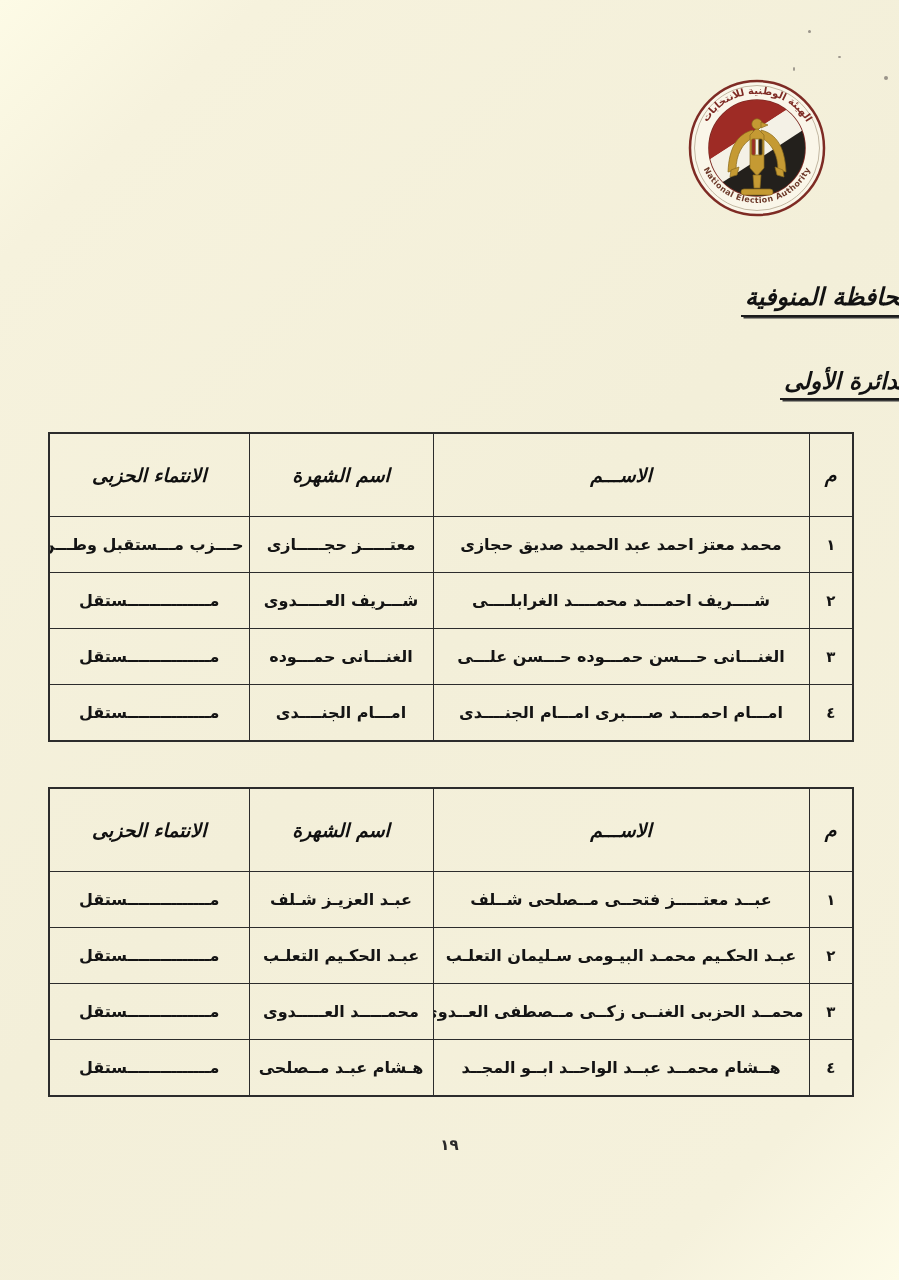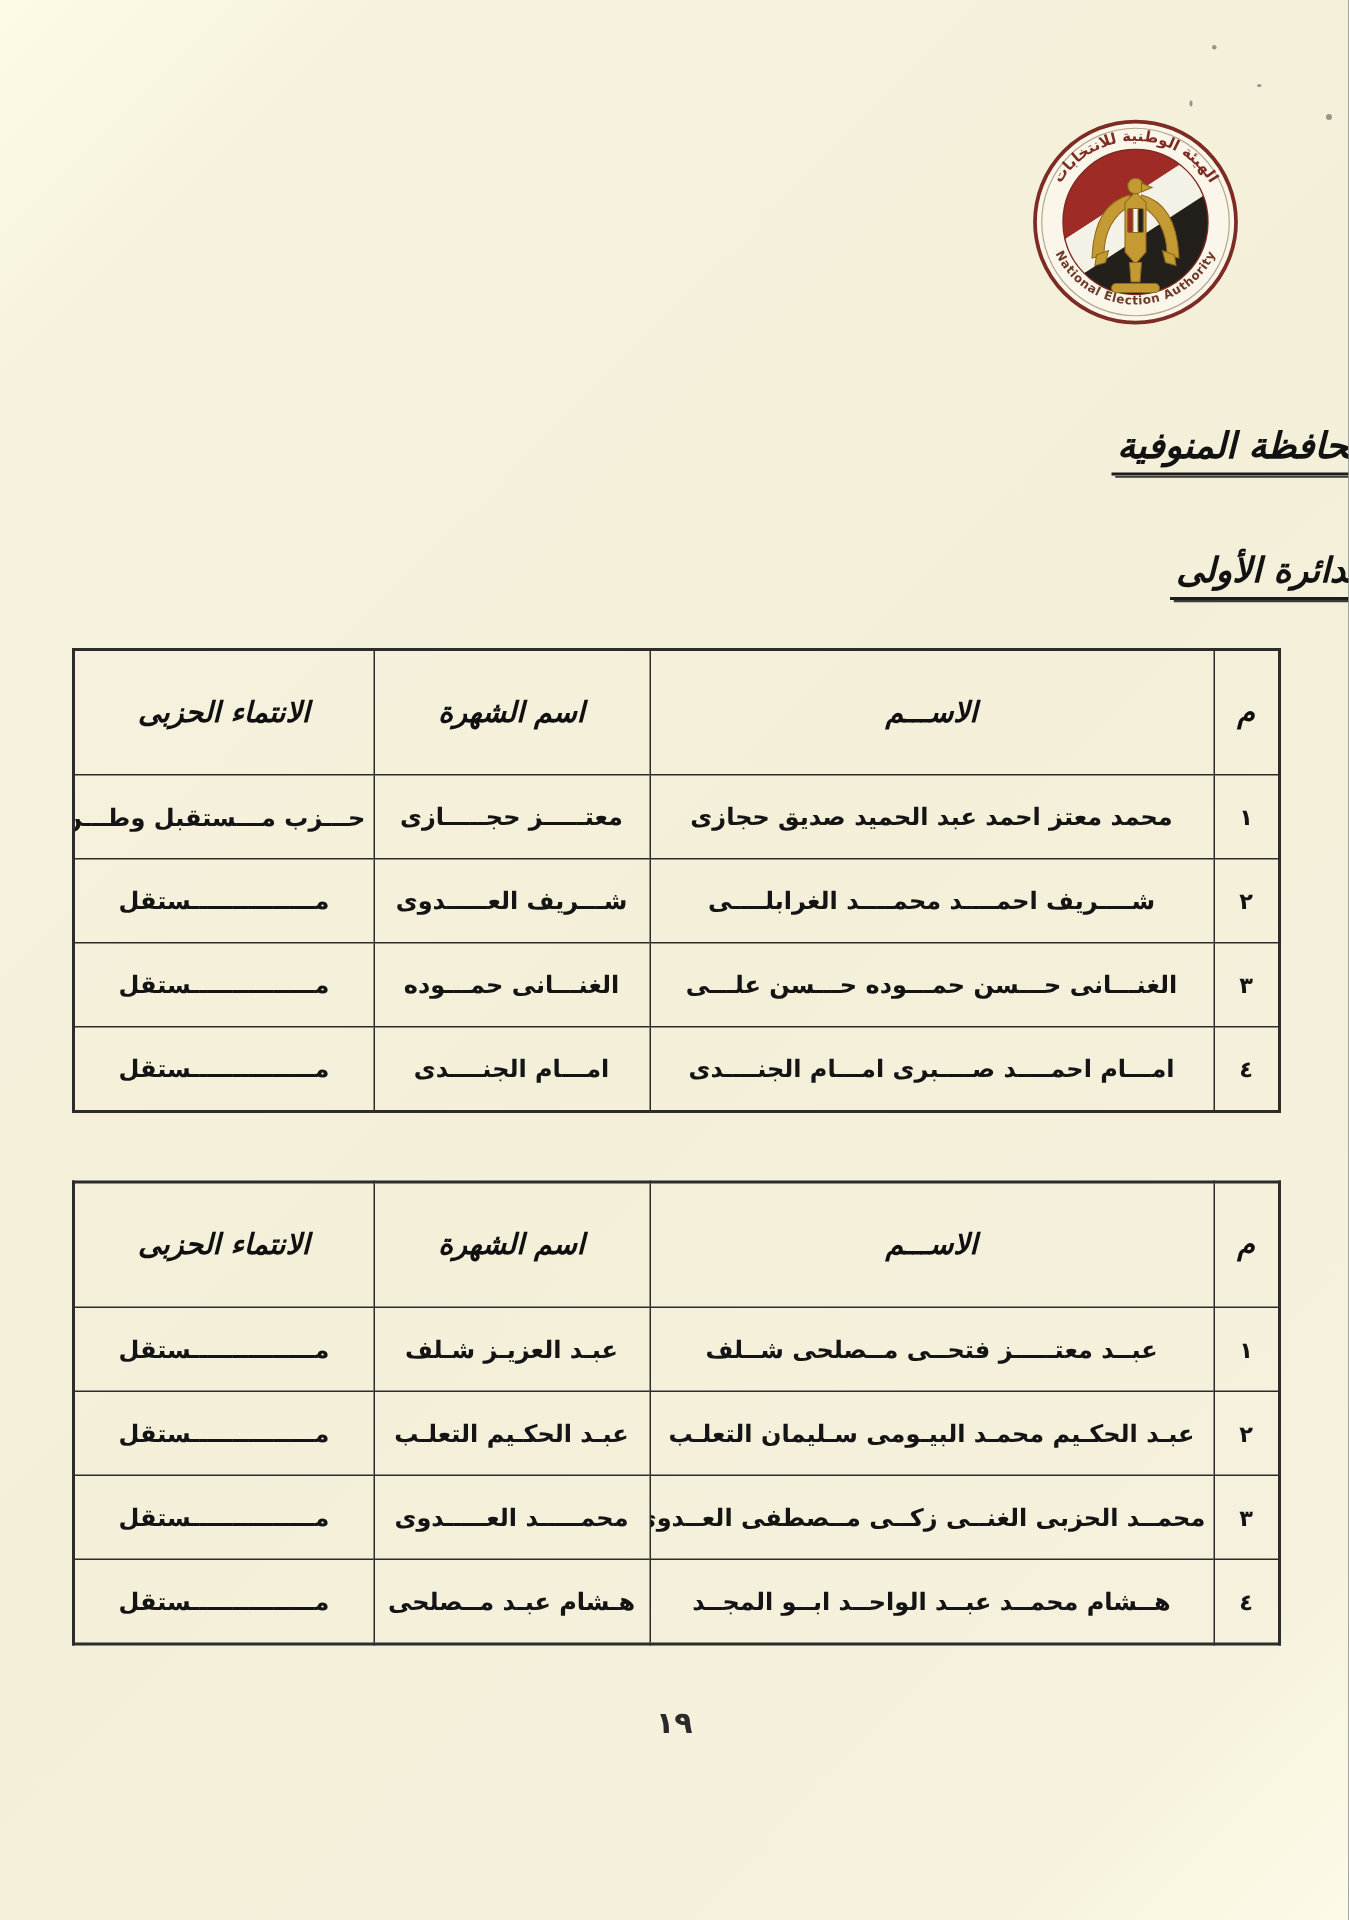--- a/index.html
+++ b/index.html
@@ -53,21 +53,21 @@
     text-align:center;vertical-align:middle;
     color:#141414;
     padding:0 5px;
     overflow:hidden;
     white-space:nowrap;
   }
   .ctable td.c-num{font-size:15px;}
   
   .page-number{
     position:absolute;left:0;top:1136px;width:100%;
-    text-align:center;font-size:20px;font-weight:bold;color:#2a2a2a;
+    text-align:center;font-size:15px;font-weight:bold;color:#2a2a2a;
     letter-spacing:2px;
   }
 </style>
 </head>
 <body>
 
 <div class="page">
 
   <div class="speckle" style="left:808px;top:30px;width:3px;height:3px;"></div>
   <div class="speckle" style="left:838px;top:56px;width:3px;height:2px;"></div>

